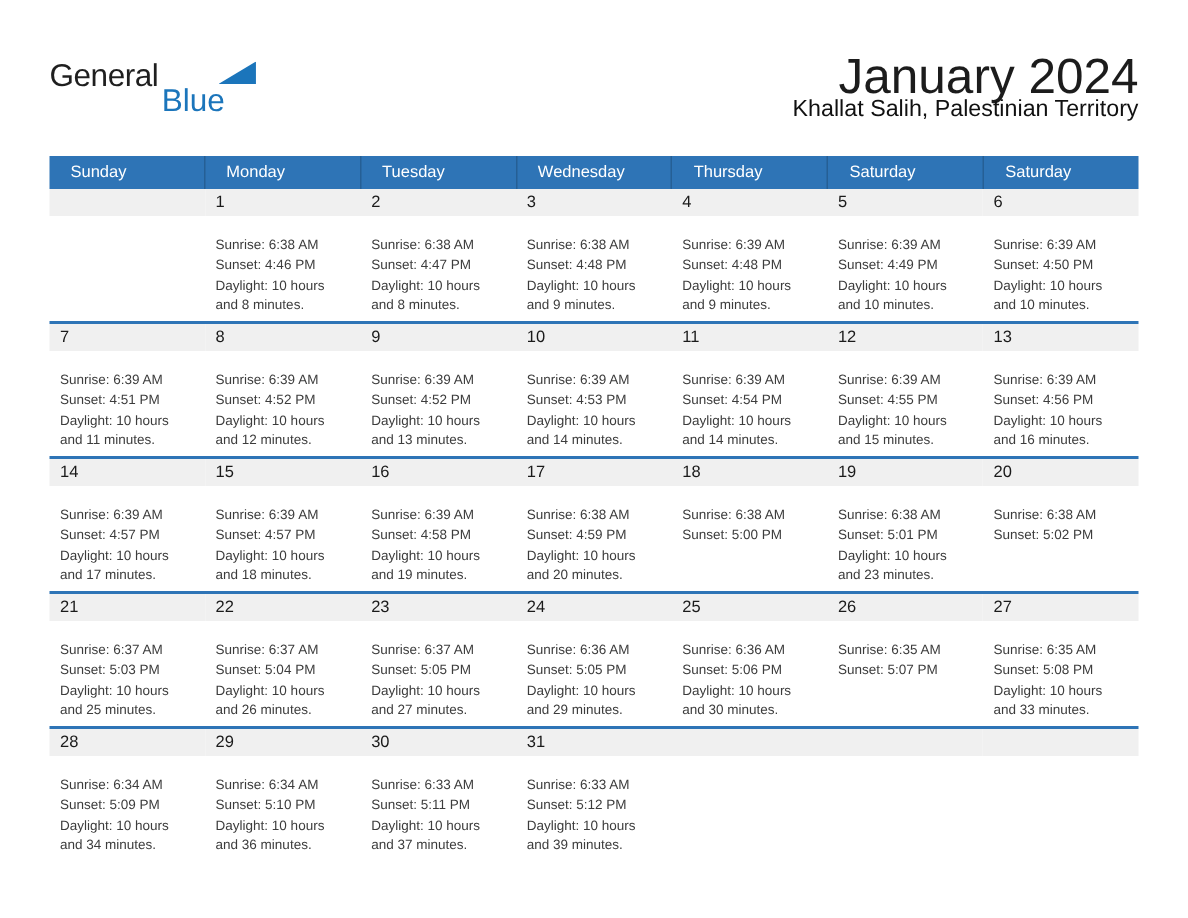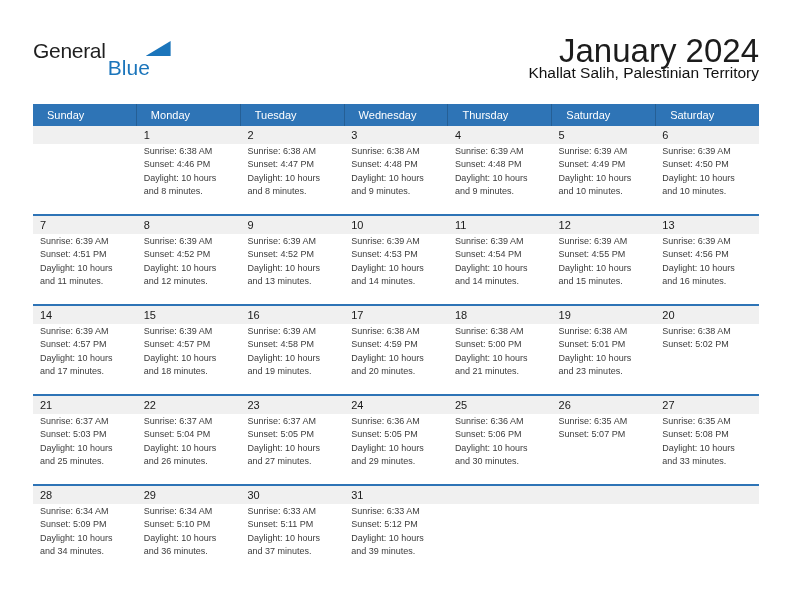--- a/index.html
+++ b/index.html
@@ -27,21 +27,21 @@
   .cal-header{display:flex;height:22px;background:var(--header-blue);}
   .hcell{flex:1 1 0;color:#ffffff;font-size:11px;line-height:23px;padding-left:14px;
     border-left:1px solid rgba(0,0,0,0.18);white-space:nowrap;overflow:hidden;}
   .hcell:first-child{border-left:none;}
 
   .week{display:flex;height:88px;}
   .week + .week{border-top:2px solid var(--line-blue);}
   .cell{flex:1 1 0;display:flex;flex-direction:column;min-width:0;}
   .band{height:18px;background:var(--band-gray);font-size:11px;line-height:19px;
     padding-left:7px;color:#1a1a1a;}
-  .details{padding:1px 8px 0 7px;font-size:9px;line-height:13.3px;color:#3c3c3c;}
+  .details{padding:13px 8px 0 7px;font-size:9px;line-height:13.3px;color:#3c3c3c;}
   .details div{margin:0;}
 </style>
 </head>
 <body style="--header-blue: #2E74B6; --line-blue: #2E74B6; --band-gray: #F0F0F0; --logo-blue: #1B75BB;">
 
 <div class="page">
 
   <div class="logo">
     <div class="logo-row1">
       <span class="logo-general">General</span>
@@ -211,21 +211,20 @@
               <div>Sunrise: 6:38 AM</div>
               <div>Sunset: 4:59 PM</div>
               <div>Daylight: 10 hours and 20 minutes.</div>
             </div>
           </div>
           <div class="cell">
             <div class="band">18</div>
             <div class="details">
               <div>Sunrise: 6:38 AM</div>
               <div>Sunset: 5:00 PM</div>
-              <div>Daylight: 10 hours and 21 minutes.</div>
             </div>
           </div>
           <div class="cell">
             <div class="band">19</div>
             <div class="details">
               <div>Sunrise: 6:38 AM</div>
               <div>Sunset: 5:01 PM</div>
               <div>Daylight: 10 hours and 23 minutes.</div>
             </div>
           </div>

